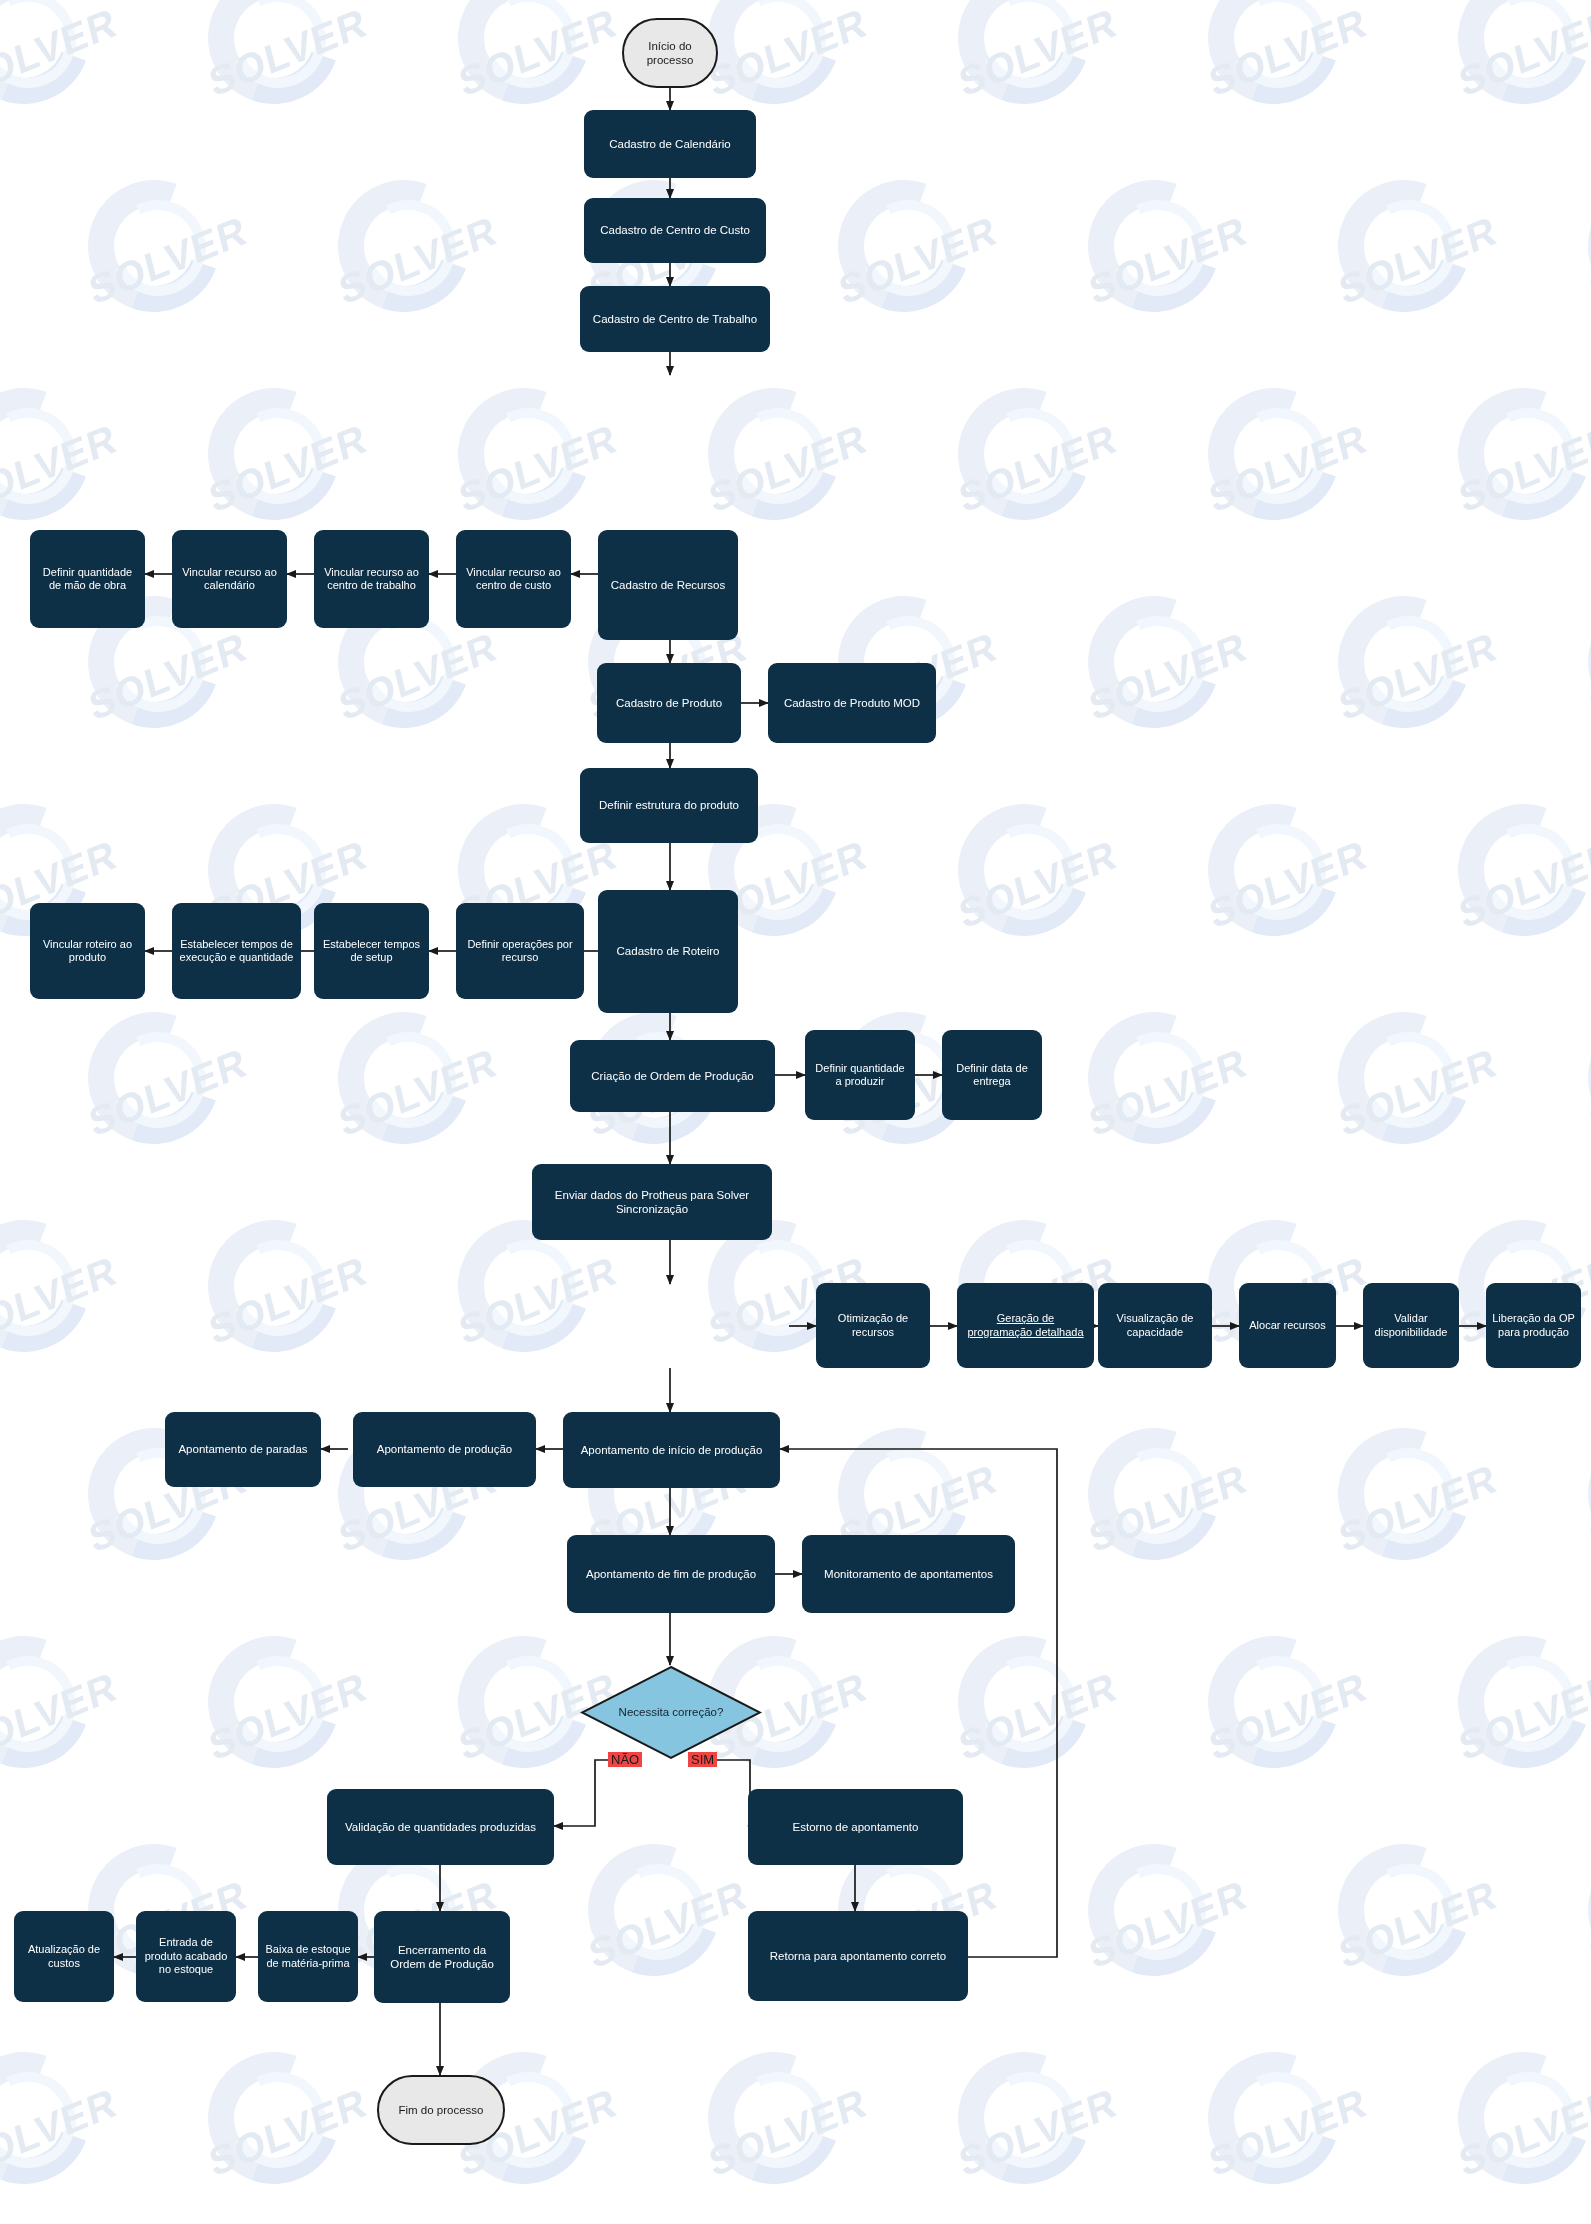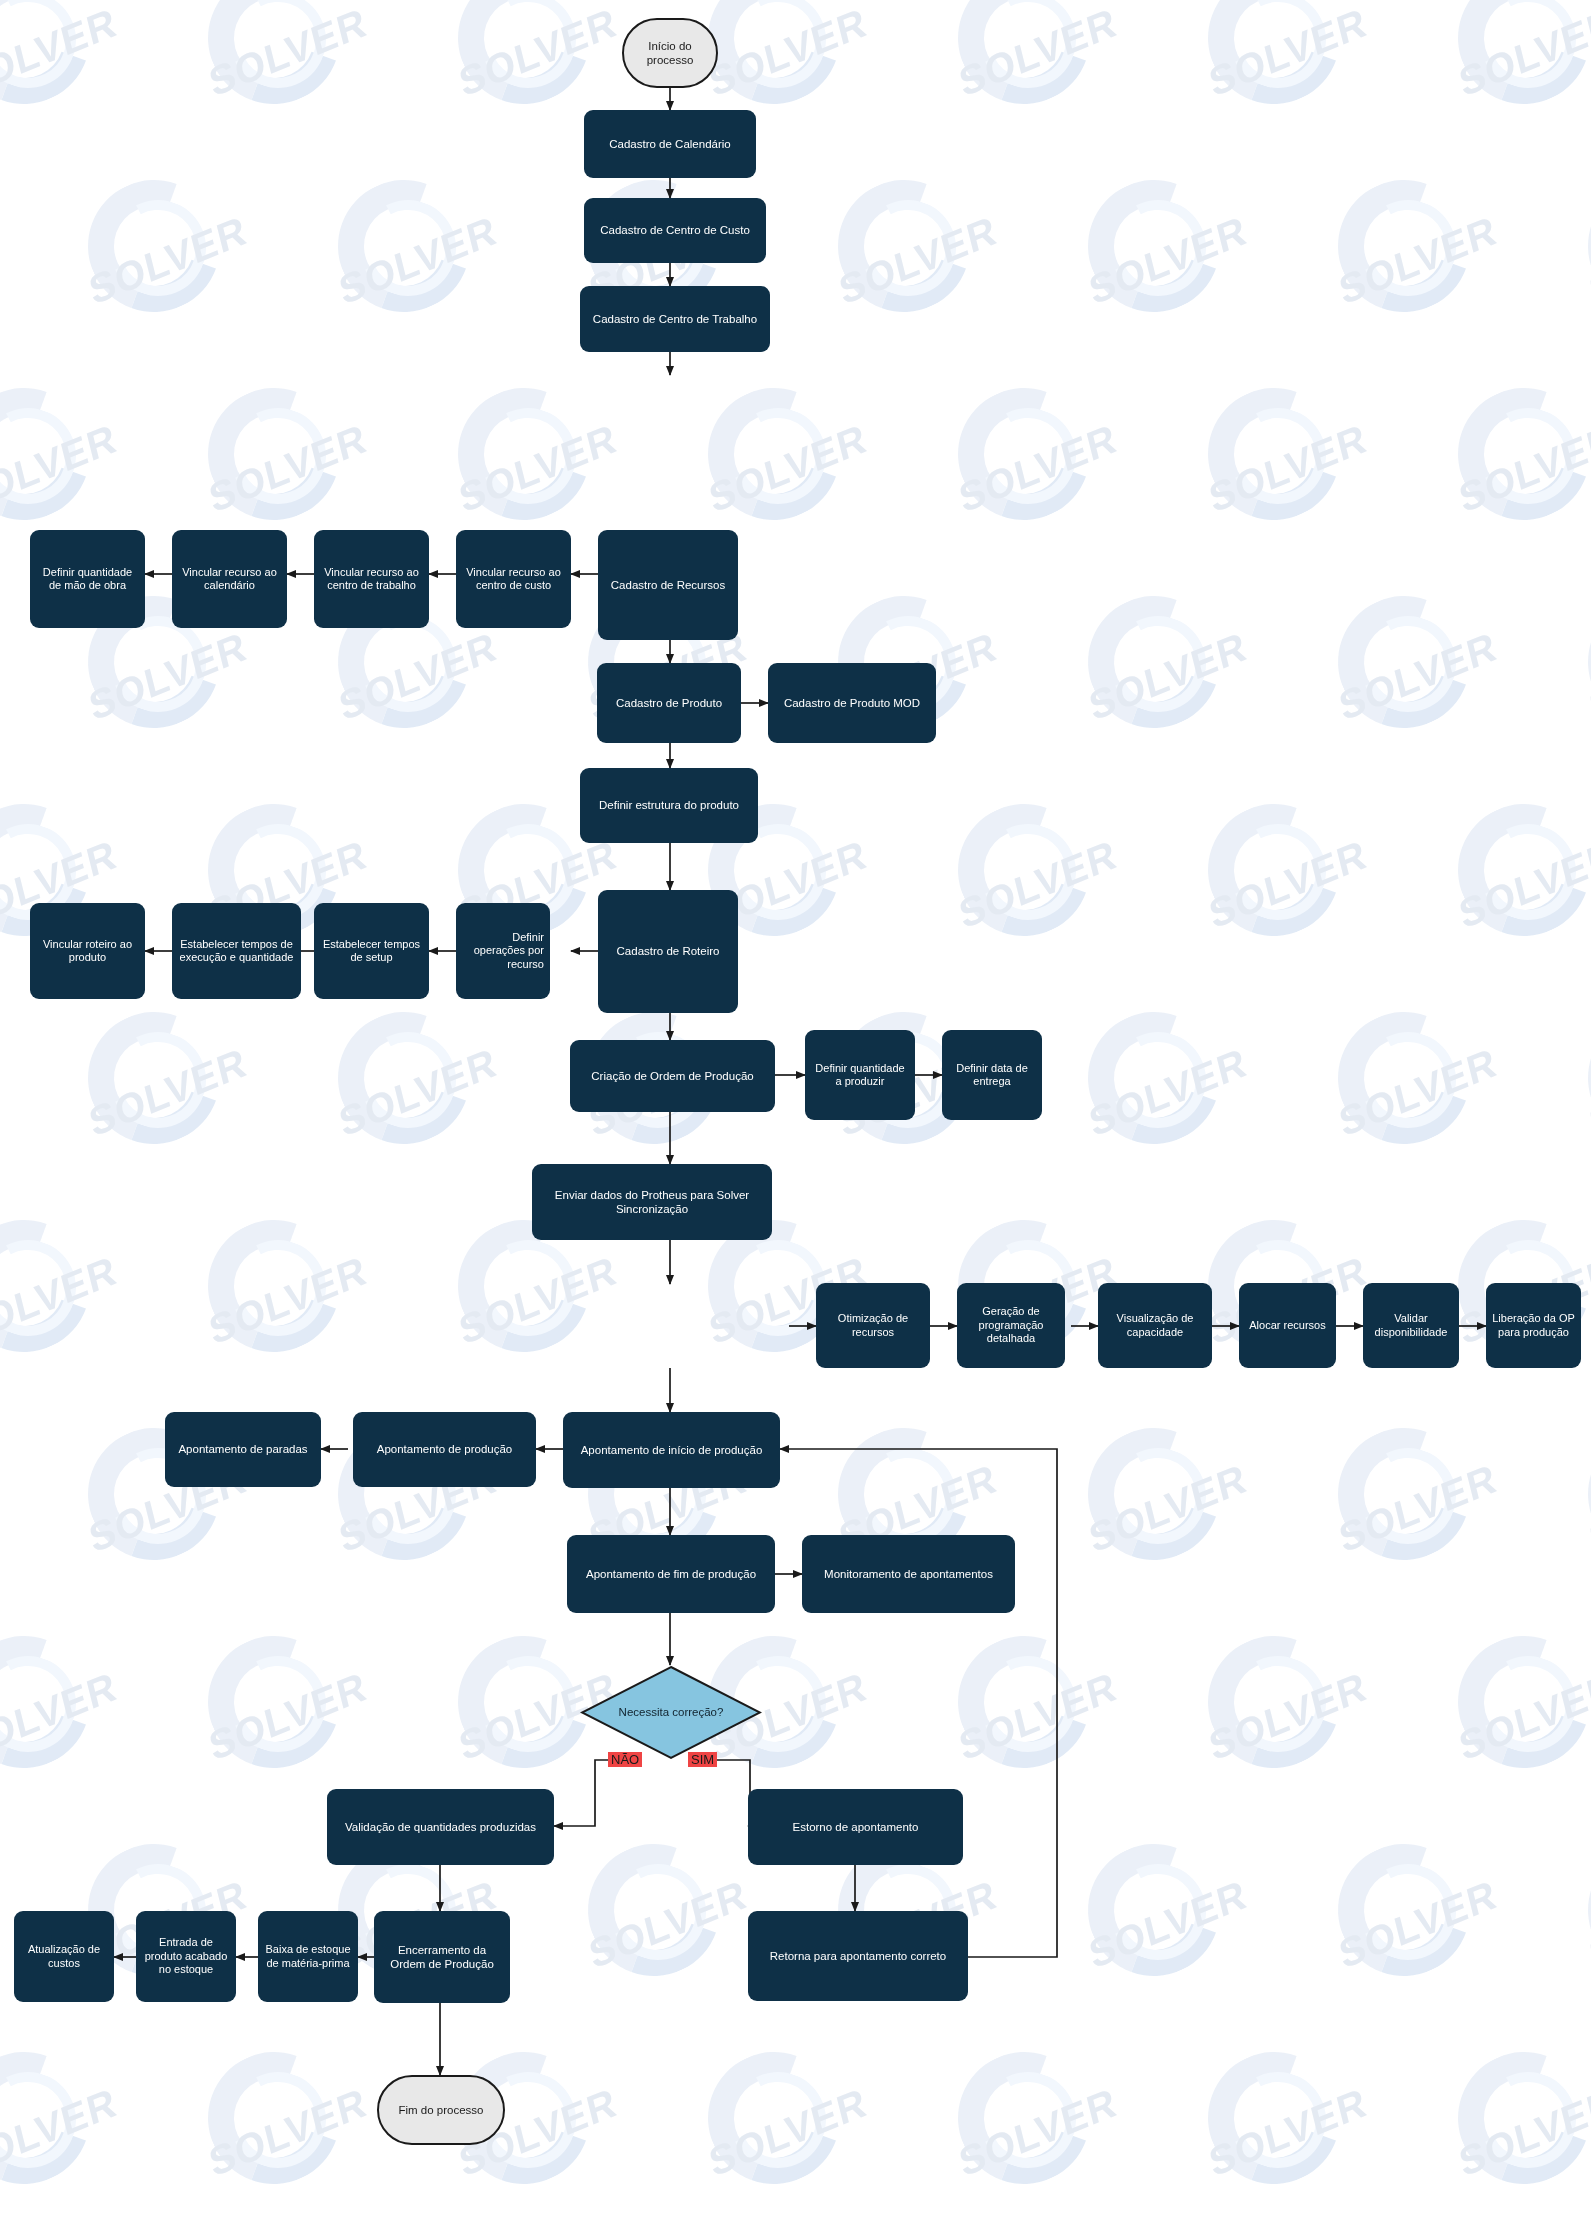--- a/index.html
+++ b/index.html
@@ -633,40 +633,40 @@
   <div class="node small" style="left:30px; top:530px; width:115px; height:98px;">Definir quantidade de mão de obra</div>
 
   <div class="node" style="left:597px; top:663px; width:144px; height:80px;">Cadastro de Produto</div>
 
   <div class="node" style="left:768px; top:663px; width:168px; height:80px;">Cadastro de Produto MOD</div>
 
   <div class="node" style="left:580px; top:768px; width:178px; height:75px;">Definir estrutura do produto</div>
 
   <div class="node" style="left:598px; top:890px; width:140px; height:123px;">Cadastro de Roteiro</div>
 
-  <div class="node small" style="left:456px; top:903px; width:94px; height:96px;text-align:right;">Definir operações por recurso</div>
+  <div class="node small" style="left:456px; top:903px; width:128px; height:96px;">Definir operações por recurso</div>
 
   <div class="node small" style="left:314px; top:903px; width:115px; height:96px;">Estabelecer tempos de setup</div>
 
   <div class="node small" style="left:172px; top:903px; width:129px; height:96px;">Estabelecer tempos de execução e quantidade</div>
 
   <div class="node small" style="left:30px; top:903px; width:115px; height:96px;">Vincular roteiro ao produto</div>
 
   <div class="node" style="left:570px; top:1040px; width:205px; height:72px;">Criação de Ordem de Produção</div>
 
   <div class="node small" style="left:805px; top:1030px; width:110px; height:90px;">Definir quantidade a produzir</div>
 
   <div class="node small" style="left:942px; top:1030px; width:100px; height:90px;">Definir data de entrega</div>
 
   <div class="node" style="left:532px; top:1164px; width:240px; height:76px;">Enviar dados do Protheus para Solver Sincronização</div>
 
 
   <div class="node small" style="left:816px; top:1283px; width:114px; height:85px;">Otimização de recursos</div>
 
-  <div class="node small" style="left:957px; top:1283px; width:108px; height:85px;">Geração de programação detalhada</div>
+  <div class="node small" style="left:957px; top:1283px; width:137px; height:85px;text-decoration:underline;">Geração de programação detalhada</div>
 
   <div class="node small" style="left:1098px; top:1283px; width:114px; height:85px;">Visualização de capacidade</div>
 
   <div class="node small" style="left:1239px; top:1283px; width:97px; height:85px;">Alocar recursos</div>
 
   <div class="node small" style="left:1363px; top:1283px; width:96px; height:85px;">Validar disponibilidade</div>
 
   <div class="node small" style="left:1486px; top:1283px; width:95px; height:85px;">Liberação da OP para produção</div>
 
   <div class="node" style="left:165px; top:1412px; width:156px; height:75px;">Apontamento de paradas</div>

